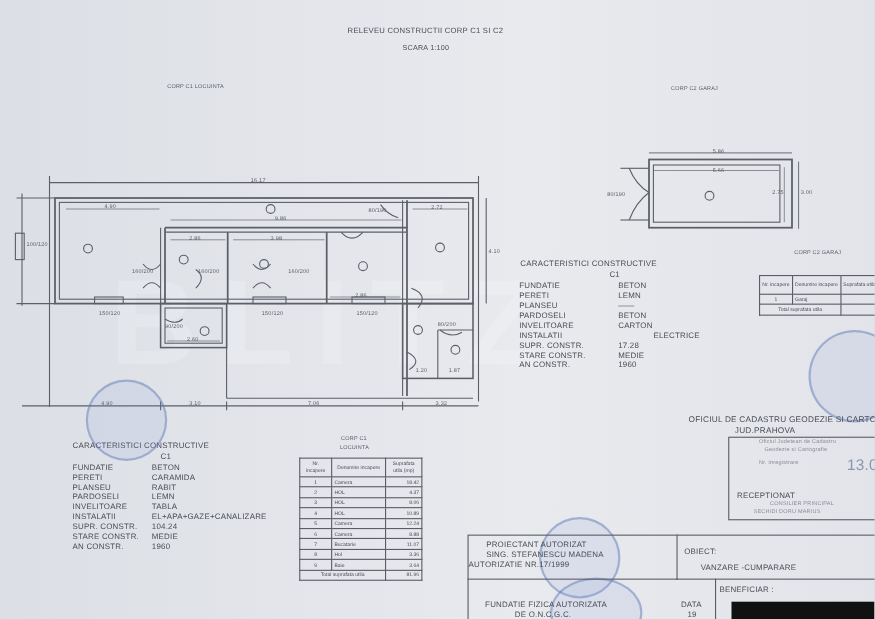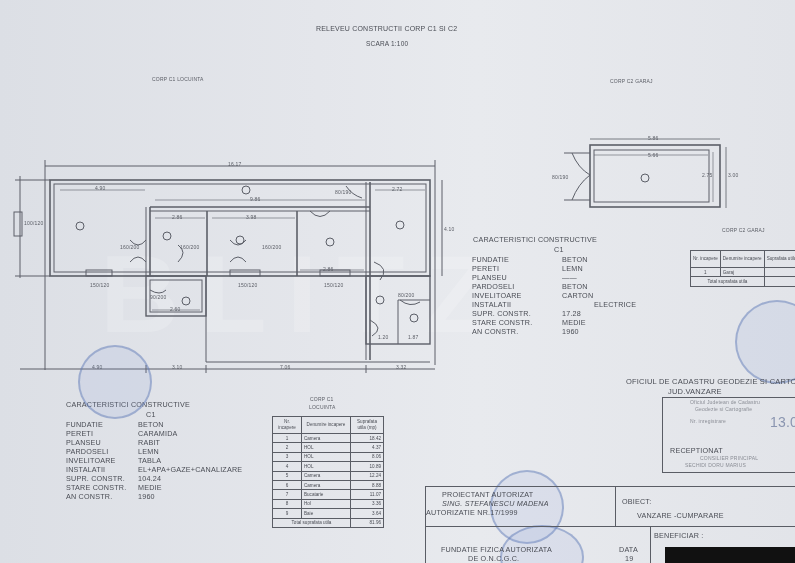--- a/index.html
+++ b/index.html
@@ -282,37 +282,37 @@
       </tr>
 </tbody>
   </table>
 
 <div class="stamp" style="left:78px;top:345px;width:70px;height:70px;"></div>
 <div class="stamp" style="left:735px;top:300px;width:80px;height:80px;"></div>
 <div class="stamp" style="left:490px;top:470px;width:70px;height:70px;"></div>
 <div class="stamp" style="left:500px;top:525px;width:80px;height:60px;"></div>
 
 <div class="t lbl" style="left:626px;top:377px;font-size:7.5px;">OFICIUL DE CADASTRU GEODEZIE SI CARTOGRAFIE</div>
-<div class="t lbl" style="left:668px;top:387px;font-size:7.5px;">JUD.VANZARE</div>
+<div class="t lbl" style="left:668px;top:387px;font-size:7.5px;">JUD.PRAHOVA</div>
 <div class="box" style="left:662px;top:397px;width:140px;height:74px;"></div>
 <div class="t small" style="left:690px;top:399px;color:#8a8d95;">Oficiul Judetean de Cadastru</div>
 <div class="t small" style="left:695px;top:406px;color:#8a8d95;">Geodezie si Cartografie</div>
 <div class="t small" style="left:690px;top:418px;color:#8a8d95;">Nr. inregistrare</div>
 <div class="t" style="left:770px;top:414px;color:#8a95b0;font-size:14px;">13.03</div>
 <div class="t lbl" style="left:670px;top:446px;font-weight:normal;">RECEPTIONAT</div>
 <div class="t small" style="left:700px;top:455px;color:#8a8d95;">CONSILIER PRINCIPAL</div>
 <div class="t small" style="left:685px;top:462px;color:#8a8d95;">SECHIDI DORU MARIUS</div>
 
 <div class="box" style="left:425px;top:486px;width:380px;height:80px;"></div>
 <div class="box" style="left:425px;top:486px;width:190px;height:40px;border-width:0 0.9px 0.9px 0;"></div>
 <div class="box" style="left:615px;top:526px;width:35px;height:40px;border-width:0 0.9px 0 0;"></div>
 <div class="box" style="left:615px;top:486px;width:190px;height:40px;border-width:0 0 0.9px 0;"></div>
 
 <div class="t lbl" style="left:442px;top:490px;">PROIECTANT AUTORIZAT</div>
-<div class="t lbl" style="left:442px;top:499px;font-style:italic;">SING. STEFANESCU MADENA</div>
+<div class="t lbl" style="left:442px;top:499px;">SING. STEFANESCU MADENA</div>
 <div class="t lbl" style="left:426px;top:508px;">AUTORIZATIE NR.17/1999</div>
 <div class="t lbl" style="left:441px;top:545px;">FUNDATIE FIZICA AUTORIZATA</div>
 <div class="t lbl" style="left:468px;top:554px;">DE O.N.C.G.C.</div>
 
 <div class="t lbl" style="left:622px;top:497px;">OBIECT:</div>
 <div class="t lbl" style="left:637px;top:511px;">VANZARE -CUMPARARE</div>
 <div class="t lbl" style="left:619px;top:545px;">DATA</div>
 <div class="t lbl" style="left:625px;top:554px;">19</div>
 <div class="t lbl" style="left:654px;top:531px;">BENEFICIAR :</div>
 <div class="redact" style="left:665px;top:547px;width:130px;height:16px;"></div>

